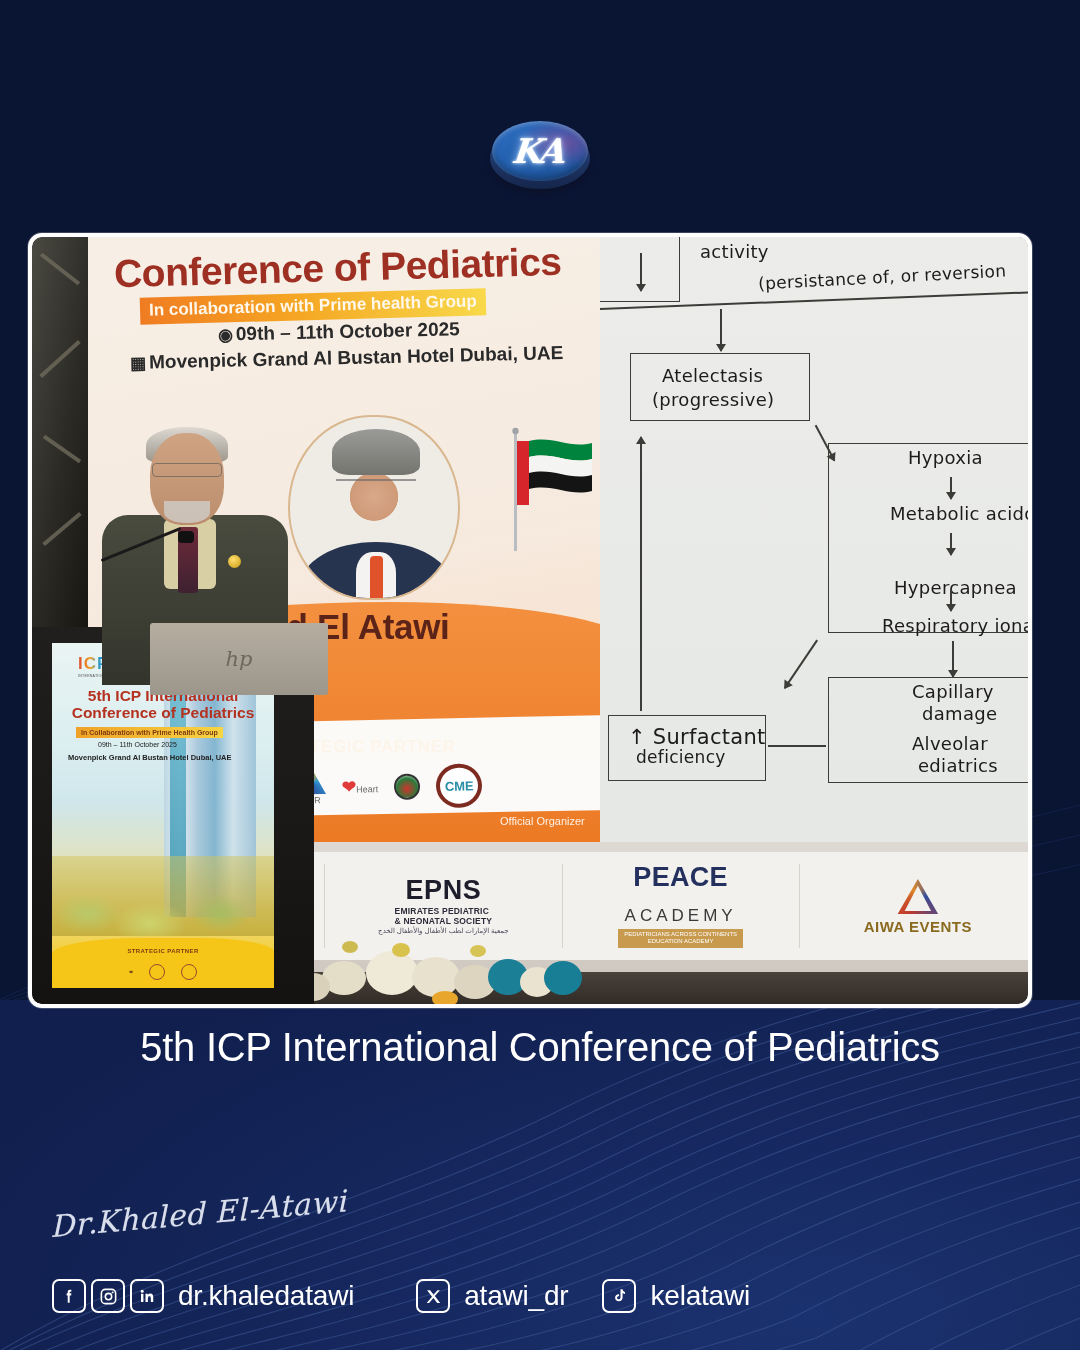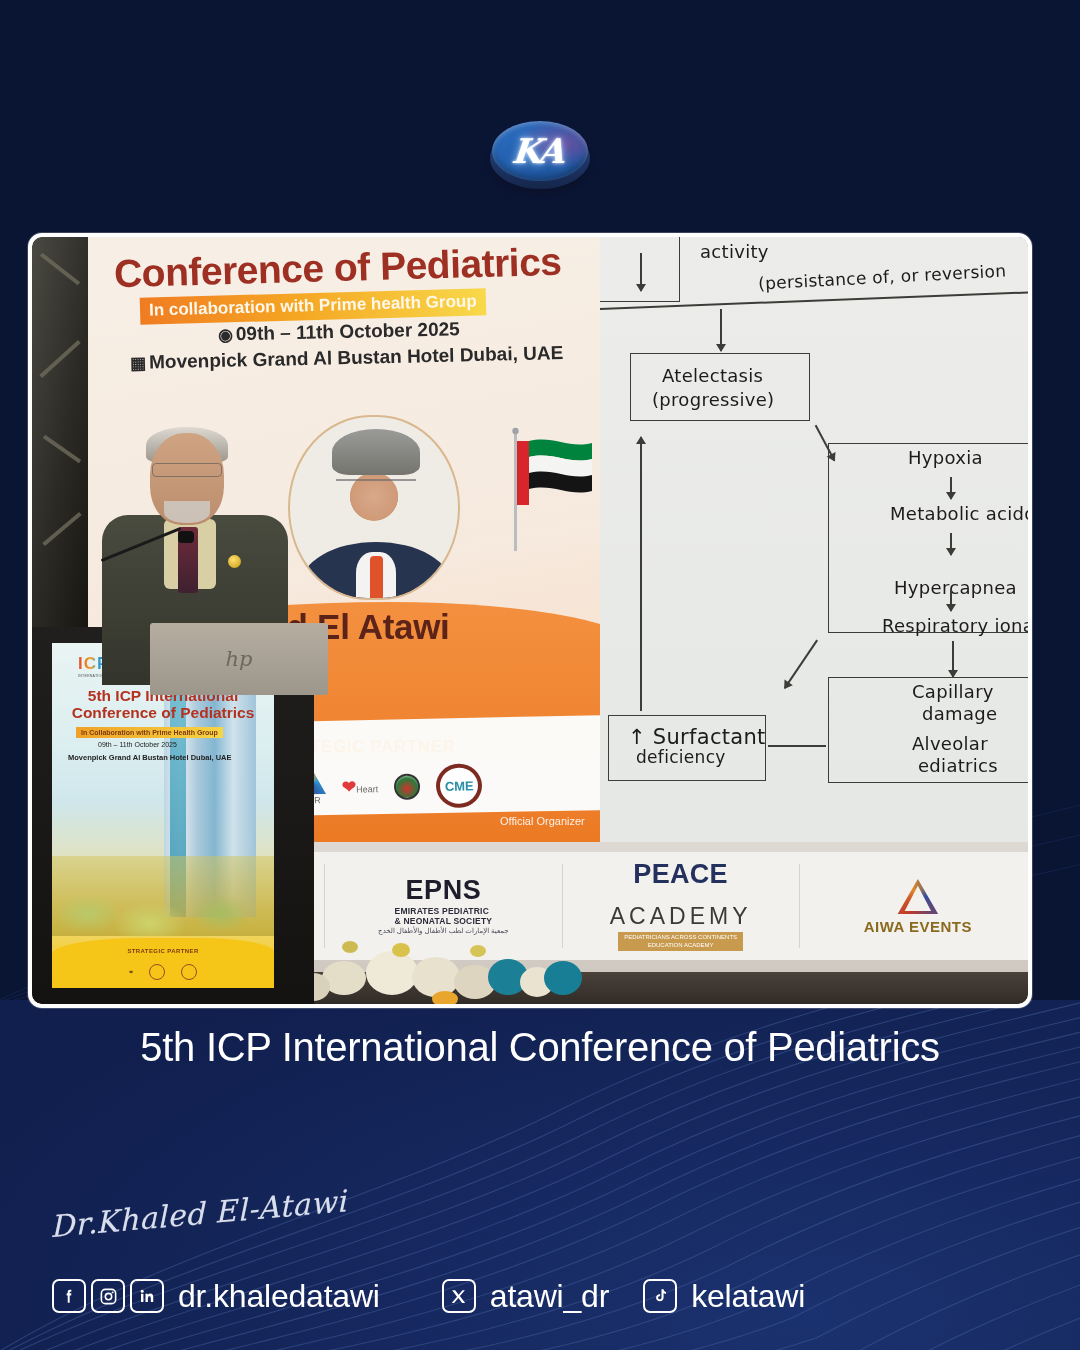--- a/index.html
+++ b/index.html
@@ -218,21 +218,21 @@
   .board .cell { flex:1; display:flex; flex-direction:column; align-items:center;
     justify-content:center; border-right:1px solid #d7d3cd; height:84px; }
   .board .cell:last-child { border-right:none; }
   .logo-epns-txt { font-family:"Liberation Sans", sans-serif; font-weight:bold;
     font-size:27px; color:#1d1d2c; letter-spacing:.5px; line-height:1; }
   .logo-epns-sub { font-size:8.5px; color:#2b2b3a; font-weight:bold; text-align:left;
     line-height:1.15; margin-top:3px; letter-spacing:.2px; }
   .logo-epns-ar { font-size:7px; color:#4a4a5a; margin-top:1px; }
   .logo-peace { font-family:"Liberation Sans", sans-serif; font-weight:bold;
     font-size:27px; color:#24315e; letter-spacing:.3px; line-height:1; }
-  .logo-peace2 { font-size:23px; color:#3a3a3a; letter-spacing:4px; line-height:1.1;margin-top:16px; }
+  .logo-peace2 { font-size:17px; color:#3a3a3a; letter-spacing:4px; line-height:1.1;margin-top:16px; }
   .logo-peace-sub { font-size:6px; color:#fff; background:#c79a4e; padding:2px 6px;
     margin-top:3px; text-align:center; line-height:1.2; }
   .logo-aiwa { font-weight:bold; font-size:15px; color:#8a6a1e; letter-spacing:.5px; margin-top:2px; }
   .aiwa-mark { width:44px; height:38px;
     background:conic-gradient(from 210deg,#c0392b,#e08b2a,#2f4d9e,#c0392b);
     clip-path:polygon(50% 4%,96% 96%,4% 96%,50% 4%,50% 22%,20% 88%,80% 88%,50% 22%); }
   .logo-left-txt { font-weight:bold; font-size:22px; color:#2c2c3b; line-height:1.1; }
 
   
   .floor {
@@ -355,21 +355,21 @@
   #social {
     position:absolute; left:52px; top:1272px; height:48px;
     display:flex; align-items:center;
   }
   .grp { display:flex; align-items:center; }
   .sico {
     width:34px; height:34px; border:2px solid #ffffff; border-radius:7px;
     display:flex; align-items:center; justify-content:center;
     color:#ffffff; margin-right:5px;
   }
-  .handle { color:#ffffff; font-size:32px; margin-left:9px; letter-spacing:-.2px; }
+  .handle { color:#ffffff; font-size:28px; margin-left:9px; letter-spacing:-.2px; }
   .gap { width:62px; }
 </style>
 </head>
 <body>
 
 <div id="bg-top">
   <svg id="bg-top-lines" viewBox="0 0 1080 1010" preserveAspectRatio="none">
     <g fill="none" stroke="#1b2f63" stroke-width="1">
       <path d="M-20 1010 C 220 880, 560 940, 1100 800"></path>
       <path d="M-20 1010 C 240 900, 580 960, 1100 830"></path>

